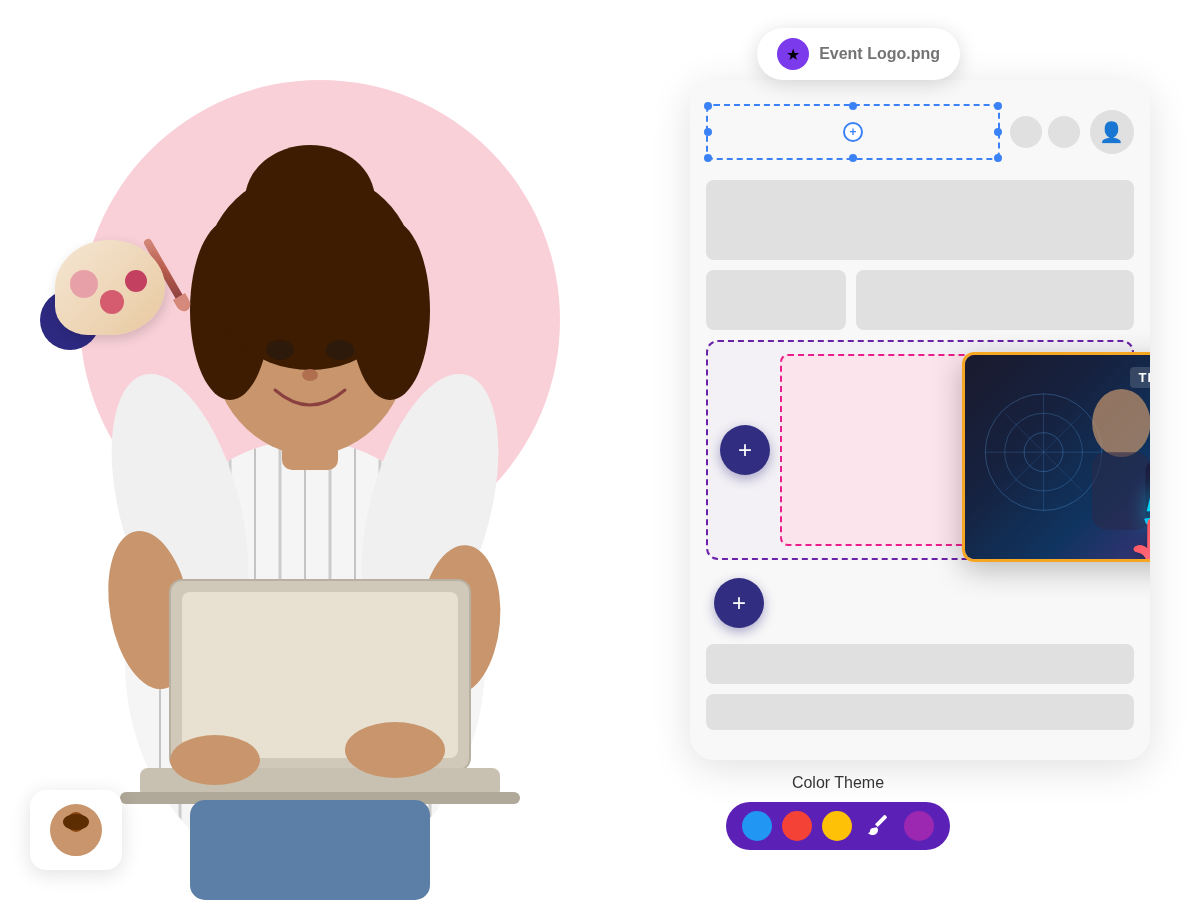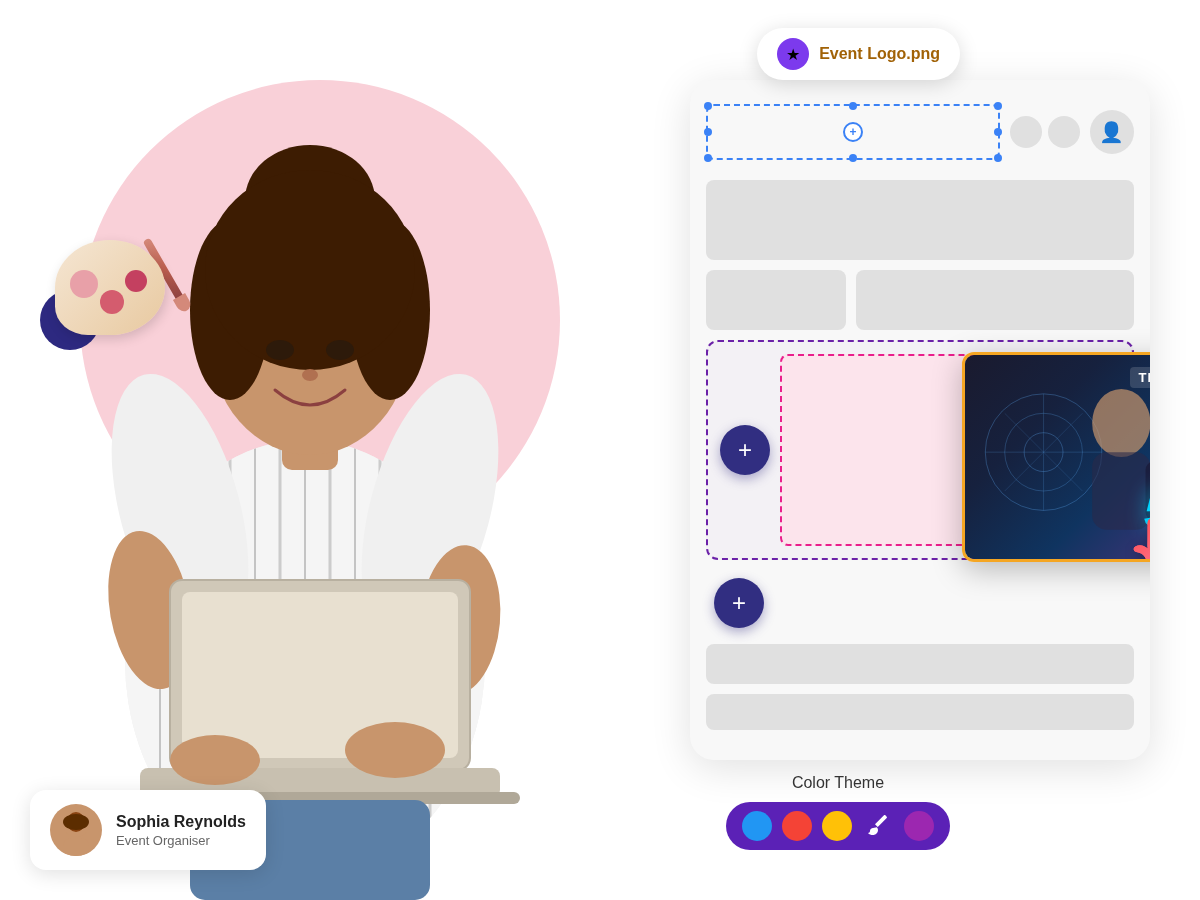--- a/index.html
+++ b/index.html
@@ -125,21 +125,21 @@
       border-radius: 50%;
       display: flex;
       align-items: center;
       justify-content: center;
       font-size: 16px;
     }
 
     .event-logo-text {
       font-size: 16px;
       font-weight: 600;
-      color: #a16207;
+      color: #737373;
       text-align: right;
     }
 
     
     .mockup-topbar {
       display: flex;
       align-items: center;
       gap: 10px;
       margin-bottom: 12px;
       padding: 8px 0;
@@ -642,17 +642,13 @@
 
   <div style="width:52px; height:52px; border-radius:50%; overflow:hidden; background:#c8956c; flex-shrink:0;">
     <svg width="52" height="52" viewBox="0 0 52 52">
       <circle cx="26" cy="20" r="13" fill="#c8956c"></circle>
       <ellipse cx="26" cy="18" rx="9" ry="10" fill="#8b4513"></ellipse>
       <ellipse cx="26" cy="18" rx="13" ry="8" fill="#5c2d00"></ellipse>
       <rect x="13" y="34" width="26" height="20" rx="8" fill="#c8956c"></rect>
     </svg>
   </div>
 
-  <div>
-    <div class="user-info-name">Sophia Reynolds</div>
-    <div class="user-info-role">Event Organiser</div>
-  </div>
 </div>
 
 </body></html>

